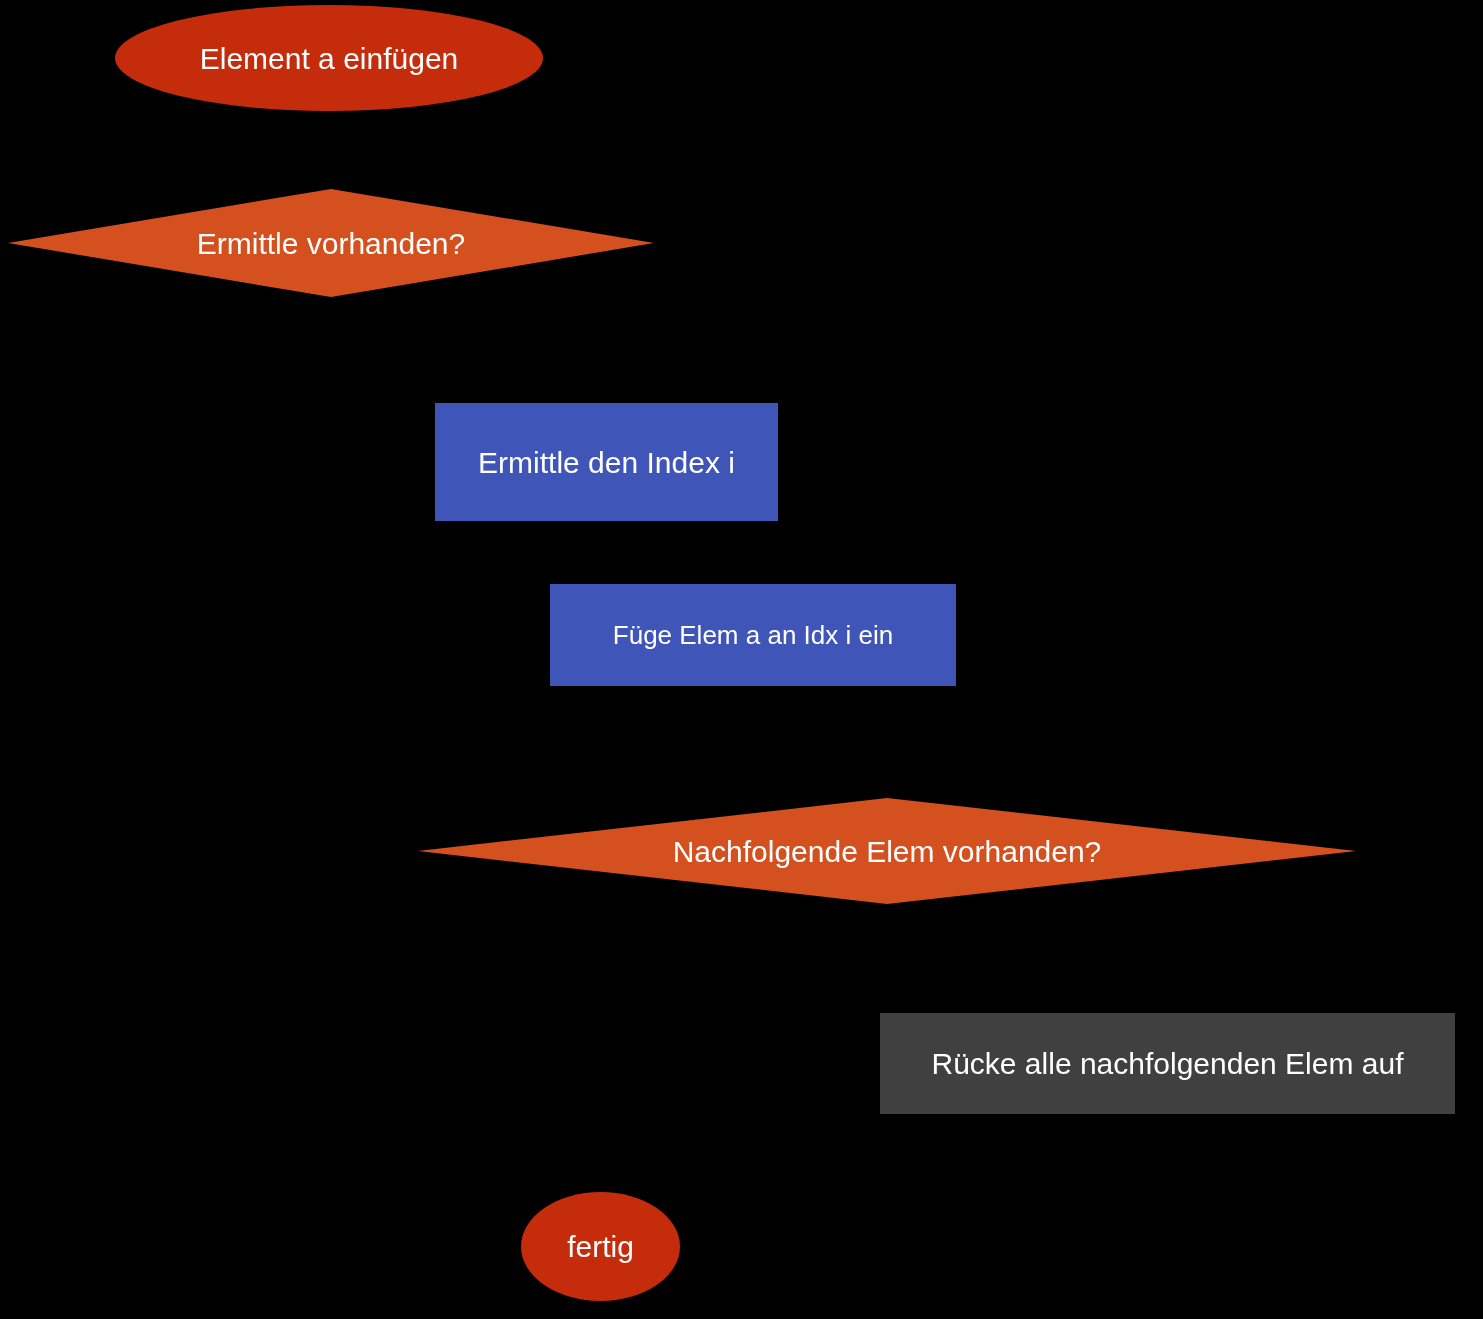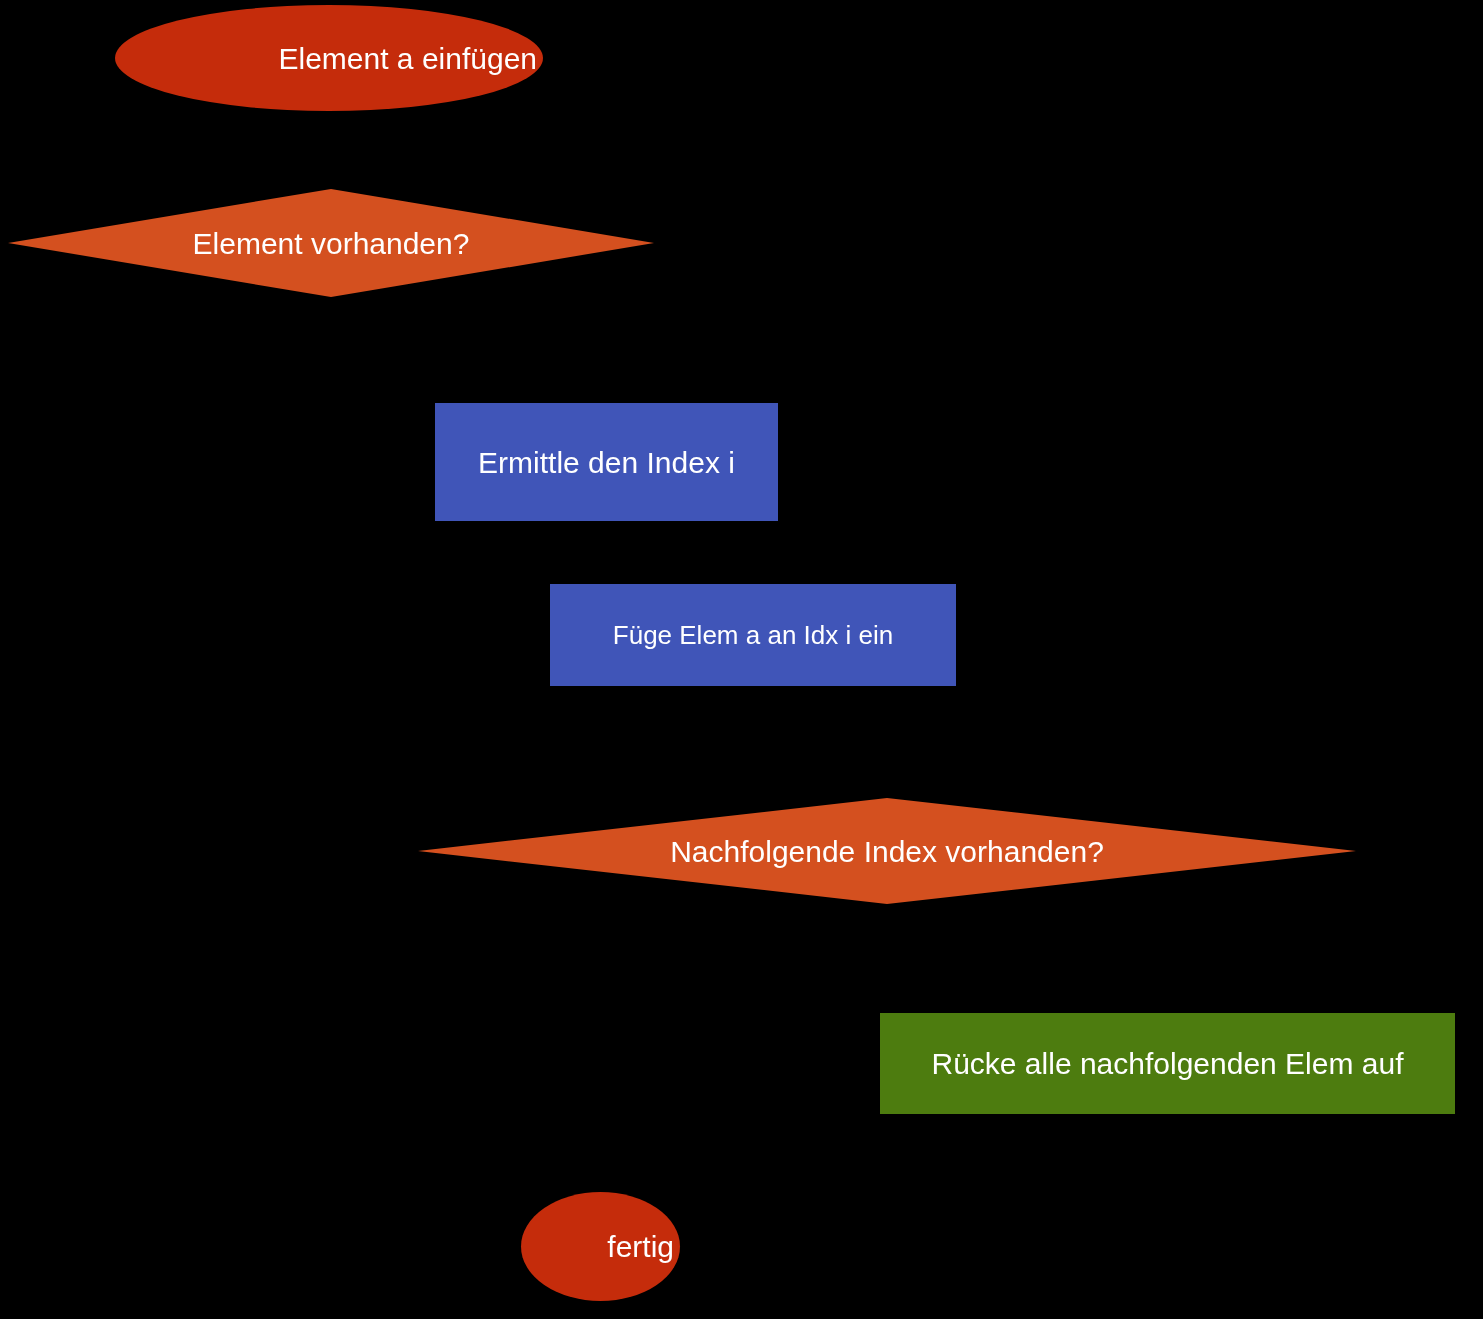--- a/index.html
+++ b/index.html
@@ -27,21 +27,20 @@
     white-space: nowrap;
     user-select: none;
   }
   .node .node-label {
     display: block;
     padding: 0 6px;
   }
   
   .shape-ellipse {
     border-radius: 50%;
-    justify-content: flex-end;
   }
   
   .shape-rect {
     border-radius: 0;
   }
   
   .shape-diamond {
     -webkit-clip-path: polygon(50% 0%, 100% 50%, 50% 100%, 0% 50%);
     clip-path: polygon(50% 0%, 100% 50%, 50% 100%, 0% 50%);
   }
@@ -76,36 +75,36 @@
         <path d="M 329 297 L 329 1246 L 521 1246" stroke="#000000" marker-end="url(#arrowhead)"></path>
         <path d="M 887 904 L 887 1246 L 680 1246" stroke="#000000" marker-end="url(#arrowhead)"></path>
       </g>
   </svg>
 
   <div class="node shape-ellipse" style="left: 115px; top: 5px; width: 428px; height: 106px; background: rgb(197, 44, 11); font-size: 30px; color: rgb(255, 255, 255);">
     <span class="node-label">Element a einfügen</span>
   </div>
 
   <div class="node shape-diamond" style="left: 8px; top: 189px; width: 646px; height: 108px; background: rgb(212, 80, 31); font-size: 30px; color: rgb(255, 255, 255);">
-    <span class="node-label">Element vorhanden?</span>
+    <span class="node-label">Ermittle vorhanden?</span>
   </div>
 
   <div class="node shape-rect" style="left: 435px; top: 403px; width: 343px; height: 118px; background: rgb(64, 85, 184); font-size: 30px; color: rgb(255, 255, 255);">
     <span class="node-label">Ermittle den Index i</span>
   </div>
 
   <div class="node shape-rect" style="left: 550px; top: 584px; width: 406px; height: 102px; background: rgb(64, 85, 184); font-size: 26px; color: rgb(255, 255, 255);">
     <span class="node-label">Füge Elem a an Idx i ein</span>
   </div>
 
   <div class="node shape-diamond" style="left: 418px; top: 798px; width: 938px; height: 106px; background: rgb(212, 80, 31); font-size: 30px; color: rgb(255, 255, 255);">
-    <span class="node-label">Nachfolgende Index vorhanden?</span>
+    <span class="node-label">Nachfolgende Elem vorhanden?</span>
   </div>
 
-  <div class="node shape-rect" style="left: 880px; top: 1013px; width: 575px; height: 101px; background: #4d7c0f; font-size: 30px; color: rgb(255, 255, 255);">
+  <div class="node shape-rect" style="left: 880px; top: 1013px; width: 575px; height: 101px; background: #404040; font-size: 30px; color: rgb(255, 255, 255);">
     <span class="node-label">Rücke alle nachfolgenden Elem auf</span>
   </div>
 
   <div class="node shape-ellipse" style="left: 521px; top: 1192px; width: 159px; height: 109px; background: rgb(197, 44, 11); font-size: 30px; color: rgb(255, 255, 255);">
     <span class="node-label">fertig</span>
   </div>
 
 </div>
 
 </body></html>

